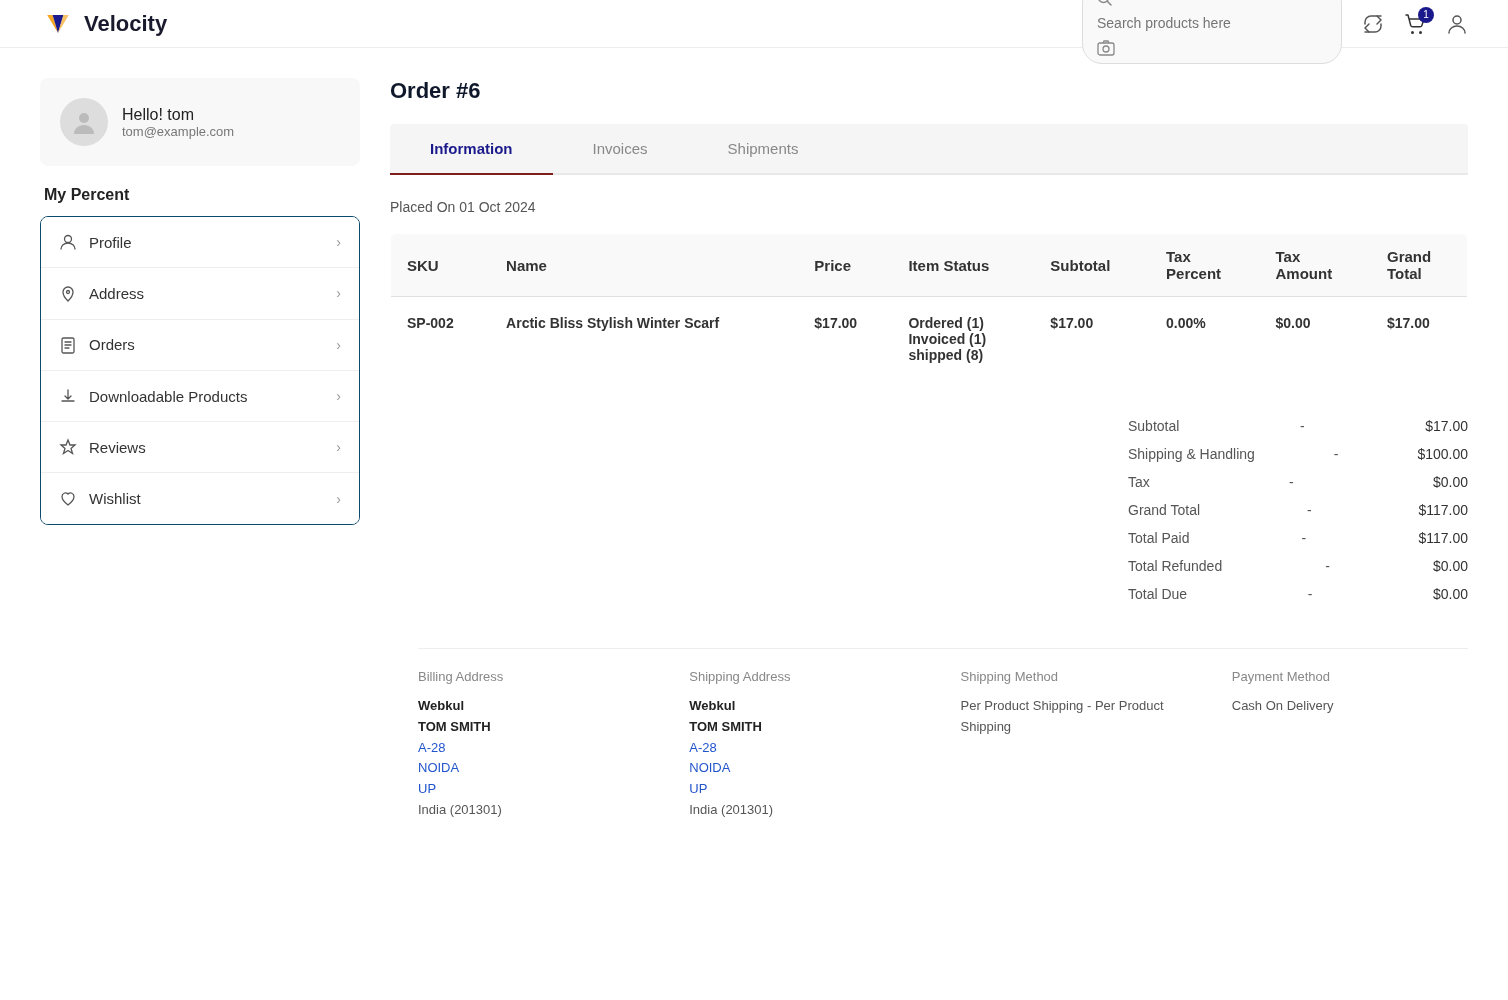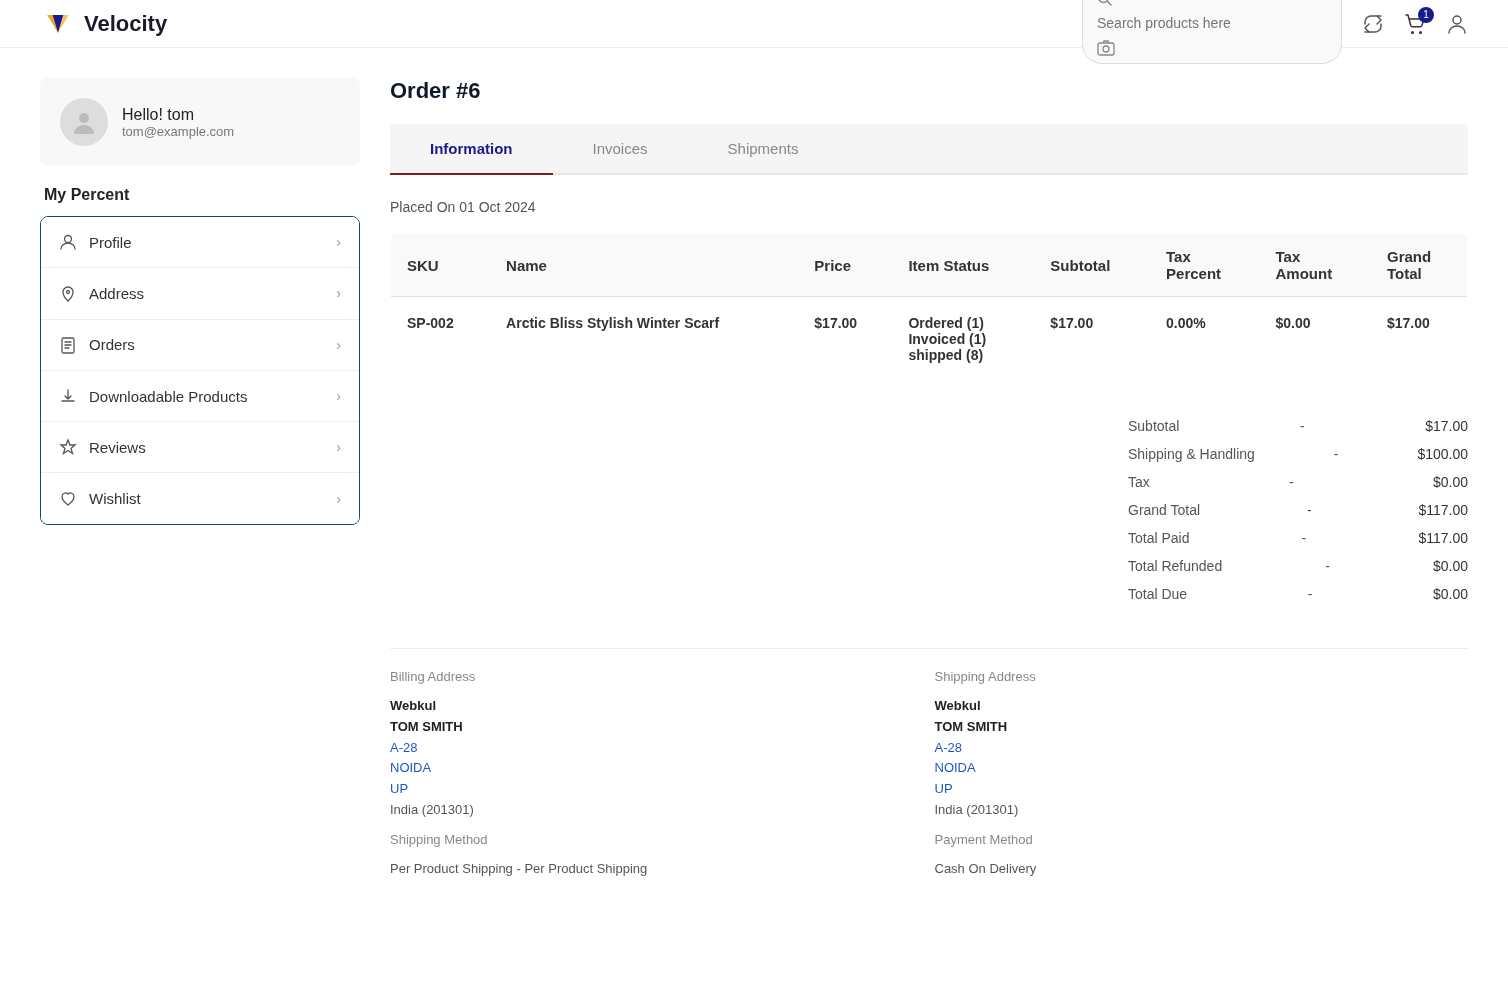--- a/index.html
+++ b/index.html
@@ -240,24 +240,25 @@
       font-size: 14px;
       color: #333;
     }
     .summary-row .dash { color: #555; margin: 0 8px; }
     .summary-label { color: #555; }
     .summary-value { font-weight: 500; }
 
     
     .footer-section {
       display: grid;
-      grid-template-columns: 1fr 1fr;
-      gap: 11px;
+      grid-template-columns: 1fr 1fr 1fr 1fr;
+      gap: 35px;
       padding-top: 20px;
       border-top: 1px solid #eee;
+      margin-left: 28px;
     }
     .address-block h4 {
       font-size: 13px;
       font-weight: normal;
       color: #888;
       margin-bottom: 12px;
     }
     .address-block p {
       font-size: 13px;
       line-height: 1.6;

